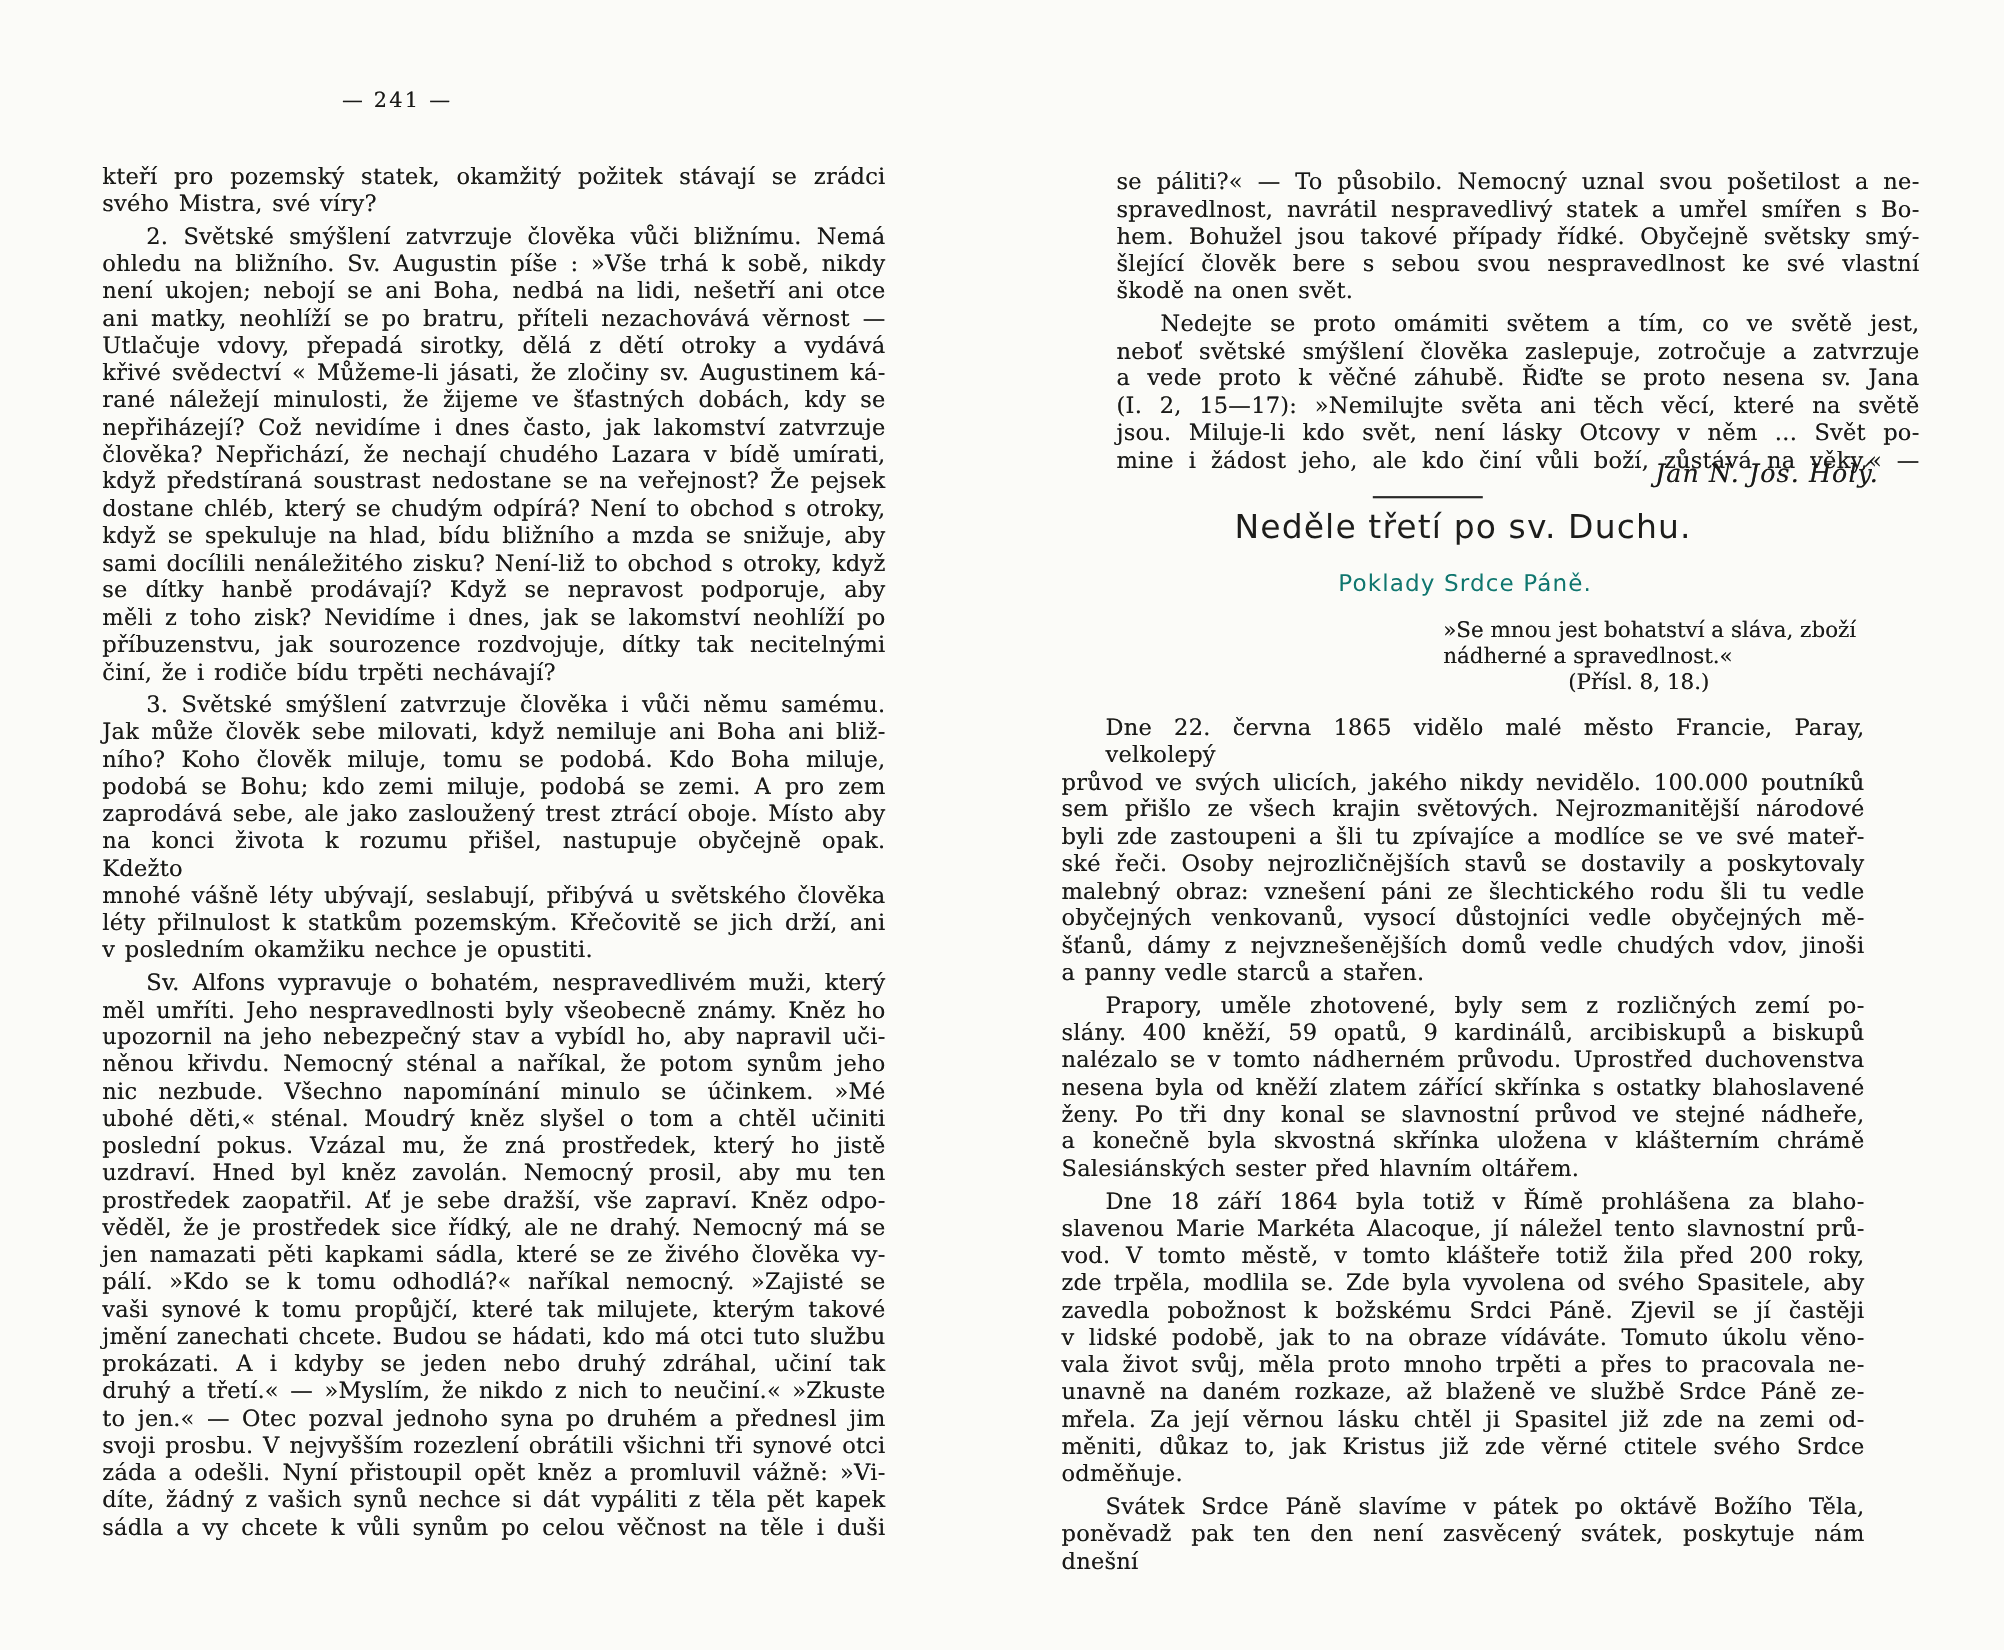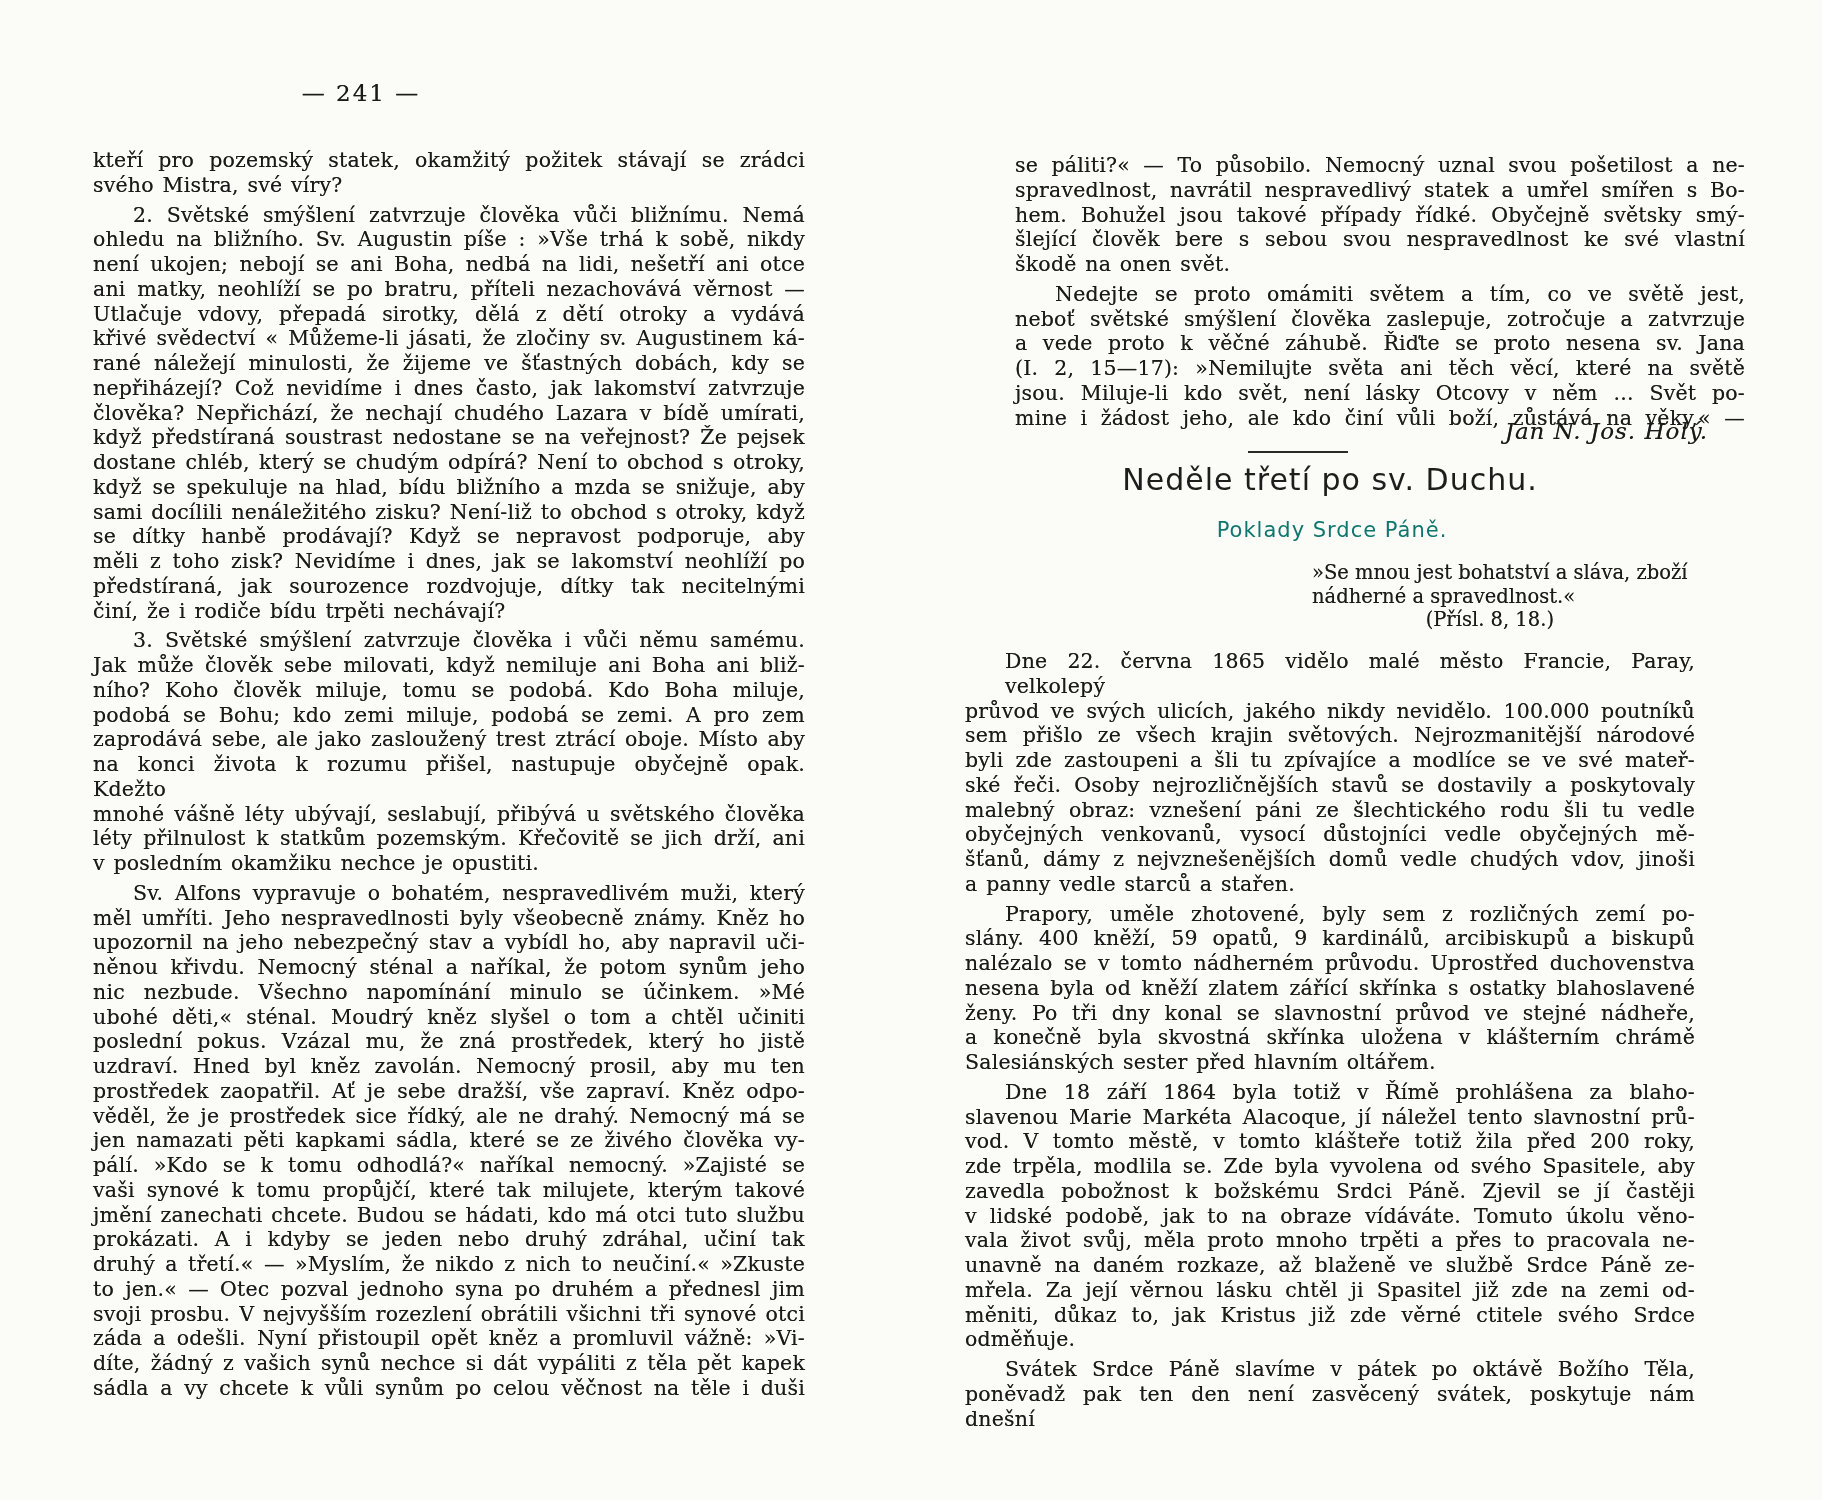--- a/index.html
+++ b/index.html
@@ -5,21 +5,21 @@
   html,body { margin:0; padding:0; background:#e9e9e6; }
   .page {
     position:relative; width:1822px; height:1500px;
     background:#fbfbf8;
     overflow:hidden;
     font-family:"DejaVu Serif", serif;
     color:#1a1a18;
     text-shadow:0 0 0.6px rgba(25,25,22,0.65);
   }
   .pagenum {
-    position:absolute; font-size:23px; letter-spacing:2px; text-align:center;
+    position:absolute; font-size:19px; letter-spacing:2px; text-align:center;
   }
   #pn-left  { left:88px;  width:722px; top:80px; transform:translateX(-88px); }
   #pn-right { left:1010px; width:740px; top:83px; transform:translateX(-104px); }
 
   .textblock { position:absolute; font-size:20.5px; line-height:24.75px; }
   #left-text     { left:88px;   top:143px; width:722px; }
   #right-intro   { left:1010px; top:148px; width:740px; }
   #right-article { left:960px; top:644px; width:740px; }
 
   .para { margin:5px; }
@@ -81,21 +81,21 @@
         <div class="tline">křivé svědectví « Můžeme-li jásati, že zločiny sv. Augustinem ká-</div>
         <div class="tline">rané náležejí minulosti, že žijeme ve šťastných dobách, kdy se</div>
         <div class="tline">nepřiházejí? Což nevidíme i dnes často, jak lakomství zatvrzuje</div>
         <div class="tline">člověka? Nepřichází, že nechají chudého Lazara v bídě umírati,</div>
         <div class="tline">když předstíraná soustrast nedostane se na veřejnost? Že pejsek</div>
         <div class="tline">dostane chléb, který se chudým odpírá? Není to obchod s otroky,</div>
         <div class="tline">když se spekuluje na hlad, bídu bližního a mzda se snižuje, aby</div>
         <div class="tline">sami docílili nenáležitého zisku? Není-liž to obchod s otroky, když</div>
         <div class="tline">se dítky hanbě prodávají? Když se nepravost podporuje, aby</div>
         <div class="tline">měli z toho zisk? Nevidíme i dnes, jak se lakomství neohlíží po</div>
-        <div class="tline">předstíraná, jak sourozence rozdvojuje, dítky tak necitelnými</div>
+        <div class="tline">příbuzenstvu, jak sourozence rozdvojuje, dítky tak necitelnými</div>
         <div class="tline short">činí, že i rodiče bídu trpěti nechávají?</div>
       </div>
       <div class="para">
         <div class="tline indent">3. Světské smýšlení zatvrzuje člověka i vůči němu samému.</div>
         <div class="tline">Jak může člověk sebe milovati, když nemiluje ani Boha ani bliž-</div>
         <div class="tline">ního? Koho člověk miluje, tomu se podobá. Kdo Boha miluje,</div>
         <div class="tline">podobá se Bohu; kdo zemi miluje, podobá se zemi. A pro zem</div>
         <div class="tline">zaprodává sebe, ale jako zasloužený trest ztrácí oboje. Místo aby</div>
         <div class="tline">na konci života k rozumu přišel, nastupuje obyčejně opak. Kdežto</div>
         <div class="tline">mnohé vášně léty ubývají, seslabují, přibývá u světského člověka</div>

